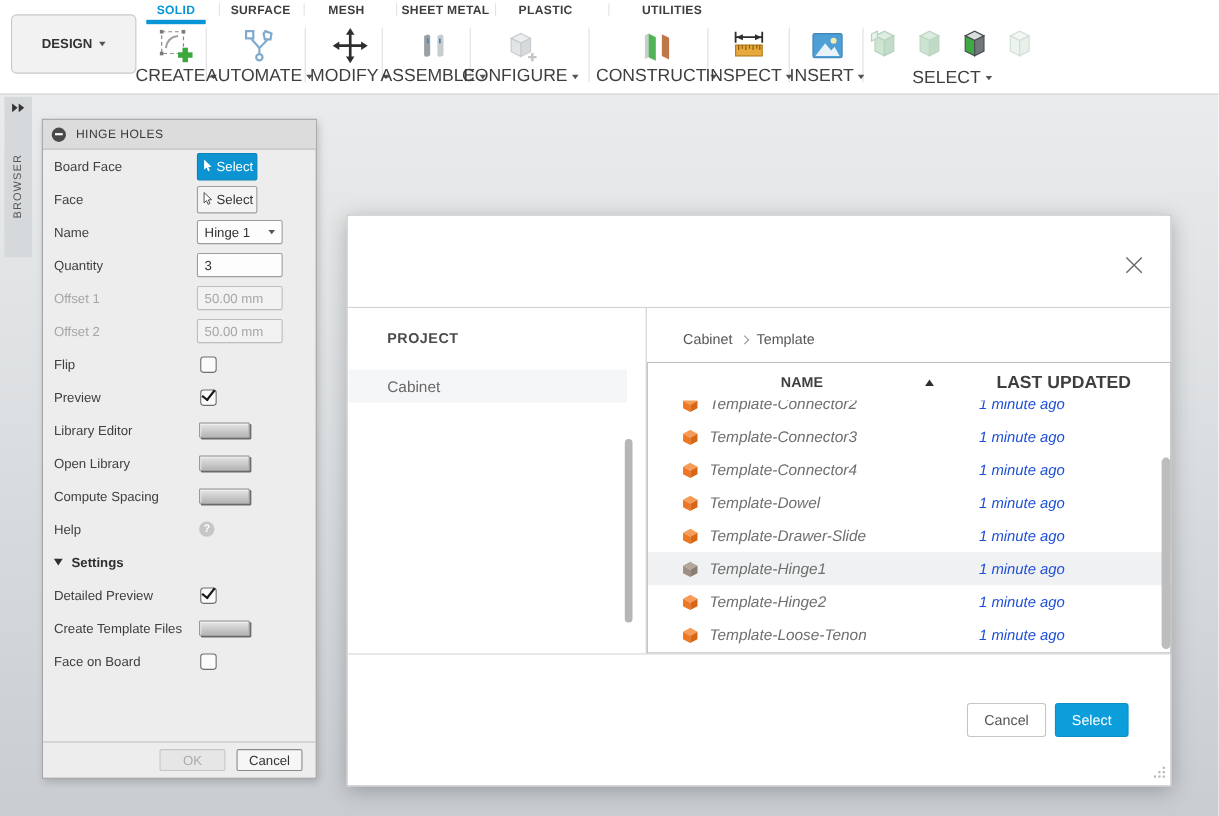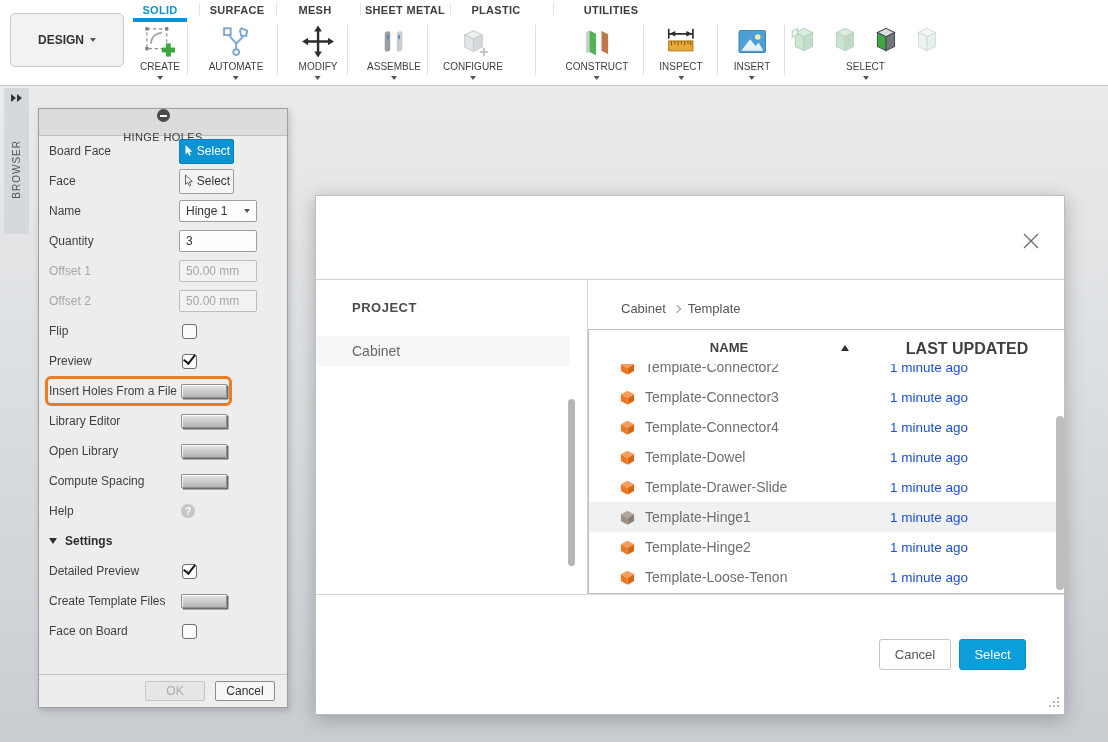--- a/index.html
+++ b/index.html
@@ -19,41 +19,41 @@
   .tab{position:absolute;top:4px;transform:translateX(-50%);font-size:11px;color:#3E3E3E;
        letter-spacing:.3px;white-space:nowrap;cursor:default;font-weight:bold;}
   .tab[data-active="true"]{color:#0696D7;font-weight:bold;}
   .tab-underline{position:absolute;left:133px;top:18px;width:54px;height:4px;background:#0696D7;}
   .tabsep{position:absolute;top:3px;width:1px;height:12px;background:#E3E3E3;}
   .gsep{position:absolute;top:25px;width:1px;height:50px;background:#DFDFDF;}
   .group{position:absolute;top:23px;transform:translateX(-50%);display:flex;flex-direction:column;
          align-items:center;cursor:default;}
   .gicon{height:36px;display:flex;align-items:center;justify-content:center;}
   .gicon svg{width:33px;height:33px;}
-  .glabel{margin-top:2px;font-size:10px;color:#3E3E3E;display:flex;align-items:center;gap:4px;white-space:nowrap;flex-direction:column;}
+  .glabel{margin-top:2px;font-size:16px;color:#3E3E3E;display:flex;align-items:center;gap:4px;white-space:nowrap;}
   .caret{display:inline-block;width:0;height:0;border-left:3.5px solid transparent;
          border-right:3.5px solid transparent;border-top:4px solid #555;}
   .select-icons{display:flex;gap:9px;align-items:center;}
   .select-icons svg{width:32px;height:32px;}
   .group.selectgrp{transform:none;left:788px;align-items:center;}
 
   
   .browser-strip{position:absolute;left:4px;top:88px;width:25px;height:146px;background:#D6D9DB;
                  display:flex;flex-direction:column;align-items:center;}
   .expand-arrows{display:flex;margin-top:6px;}
   .tri-r{width:0;height:0;border-top:4px solid transparent;border-bottom:4px solid transparent;
          border-left:5px solid #333;margin-right:1px;}
   .browser-label{margin-top:38px;writing-mode:vertical-rl;transform:rotate(180deg);
                  font-size:10px;color:#555;letter-spacing:1px;}
 
   
   .panel{position:absolute;left:38px;top:108px;width:250px;height:600px;background:#EDEDED;
          border:1px solid #9E9E9E;box-shadow:2px 3px 7px rgba(0,0,0,.18);box-sizing:border-box;z-index:6;}
   .panel-header{height:26px;background:#DCDCDC;border-bottom:1px solid #BDBDBD;display:flex;
-                align-items:center;padding:0 8px;gap:9px;flex-direction:column;}
+                align-items:center;padding:0 8px;gap:9px;}
   .collapse-icon{width:13px;height:13px;border-radius:50%;background:#4A4A4A;position:relative;flex:none;}
   .collapse-icon::after{content:"";position:absolute;left:3px;top:5.5px;width:7px;height:2px;background:#fff;}
   .panel-title{font-size:11px;color:#3A3A3A;letter-spacing:.4px;}
   .prow{height:30px;display:flex;align-items:center;padding:0 10px;position:relative;}
   .plabel{width:130px;font-size:12px;color:#3F3F3F;flex:none;}
   .plabel.dim{color:#A6A6A6;}
   .plabel.bold{font-weight:bold;color:#2E2E2E;width:auto;}
   .sel-btn{width:55px;height:25px;display:flex;align-items:center;justify-content:center;gap:3px;
            font-size:12px;border:1px solid #9E9E9E;border-radius:2px;padding:0;font-family:inherit;}
   .sel-btn.blue{background:#0B94D1;border-color:#0882B8;color:#fff;}
@@ -99,21 +99,21 @@
                 align-items:center;padding-left:35px;font-size:14px;color:#686868;box-sizing:border-box;cursor:default;}
   .left-scroll{position:absolute;left:252px;top:203px;width:7px;height:167px;background:#B6B6B6;border-radius:4px;}
   .breadcrumb{position:absolute;left:305px;top:105px;display:flex;align-items:center;gap:8px;font-size:13px;color:#555;}
   .crumb-chev{width:5px;height:5px;border-top:1.5px solid #999;border-right:1.5px solid #999;
               transform:rotate(45deg);margin-top:1px;}
   .dtable{position:absolute;left:272px;top:133px;width:477px;height:265px;border:1px solid #C0C0C0;box-sizing:border-box;}
   .th-name{position:absolute;left:140px;top:10px;transform:translateX(-50%);font-size:13px;font-weight:bold;color:#3F3F3F;}
   .sort-tri{position:absolute;left:252px;top:15px;width:0;height:0;border-left:4.5px solid transparent;
             border-right:4.5px solid transparent;border-bottom:6px solid #2E2E2E;}
   .th-updated{position:absolute;left:378px;top:10px;transform:translateX(-50%);font-size:16px;font-weight:bold;color:#3F3F3F;white-space:nowrap;}
-  .rows-viewport{position:absolute;left:0;top:34px;width:475px;height:229px;overflow:hidden;}
+  .rows-viewport{position:absolute;left:0;top:34px;width:475px;height:229px;overflow:hidden;font-style:italic;}
   .rows-inner{margin-top:-12px;}
   .drow{height:30px;display:flex;align-items:center;position:relative;font-size:14px;cursor:default;}
   .drow[data-highlighted="true"]{background:#F0F1F2;}
   .cube{margin-left:31px;width:15px;height:15px;flex:none;}
   .cube svg{width:15px;height:15px;display:block;}
   .cube[data-variant="orange"] .ct{fill:#F79C58;} .cube[data-variant="orange"] .cl{fill:#EF7623;}
   .cube[data-variant="orange"] .cr{fill:#D96613;}
   .cube[data-variant="gray"] .ct{fill:#B3A79D;} .cube[data-variant="gray"] .cl{fill:#9C8F84;}
   .cube[data-variant="gray"] .cr{fill:#8A7D72;}
   .dname{margin-left:10px;color:#6F6F6F;}
@@ -374,25 +374,20 @@
     </div>
     <div class="prow">
       <span class="plabel">Flip</span>
       <span class="checkbox" data-checked="false"></span>
     </div>
     <div class="prow">
       <span class="plabel">Preview</span>
       <span class="checkbox" data-checked="true"></span>
     </div>
     <div class="prow">
-      <span class="plabel">Insert Holes From a File</span>
-      <button class="bevel"></button>
-      <span class="highlight-box"></span>
-    </div>
-    <div class="prow">
       <span class="plabel">Library Editor</span>
       <button class="bevel"></button>
     </div>
     <div class="prow">
       <span class="plabel">Open Library</span>
       <button class="bevel"></button>
     </div>
     <div class="prow">
       <span class="plabel">Compute Spacing</span>
       <button class="bevel"></button>

